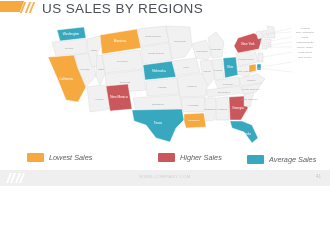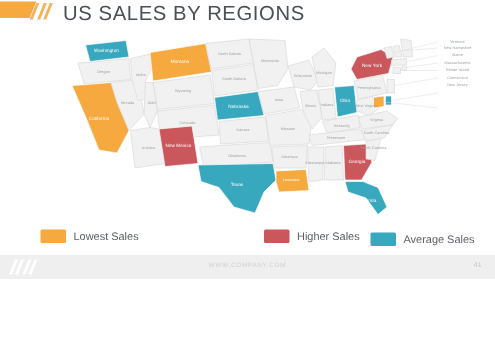--- a/index.html
+++ b/index.html
@@ -48,30 +48,30 @@
     letter-spacing:.05px;
   }
   .stlabel.on-color{fill:#ffffff;}
   .stlabel.big{font-size:3.1px;}
   
   #legend{
     position:absolute;left:0;top:150px;width:330px;height:18px;
   }
   .legend-item{
     position:absolute;top:0;height:14px;
-    display:flex;align-items:center;gap:5px;
+    display:flex;align-items:center;gap:5px;font-style:italic;
   }
   .legend-swatch{
     width:17px;height:9px;border-radius:1px;display:block;
   }
   .legend-label{
     font-size:7.3px;color:#5c6066;white-space:nowrap;
   }
   #legend-0{left:27px;}
-  #legend-1{left:141px;padding-left:35px;}
+  #legend-1{left:123px;padding-left:35px;}
   #legend-2{left:247px;align-items:flex-end;}
   
   #footer{
     position:absolute;left:0;top:170px;width:330px;height:16px;
     background:#efefef;
   }
   #footer-slashes{
     position:absolute;left:8px;top:3px;width:20px;height:10px;
   }
   #footer-slashes i{

